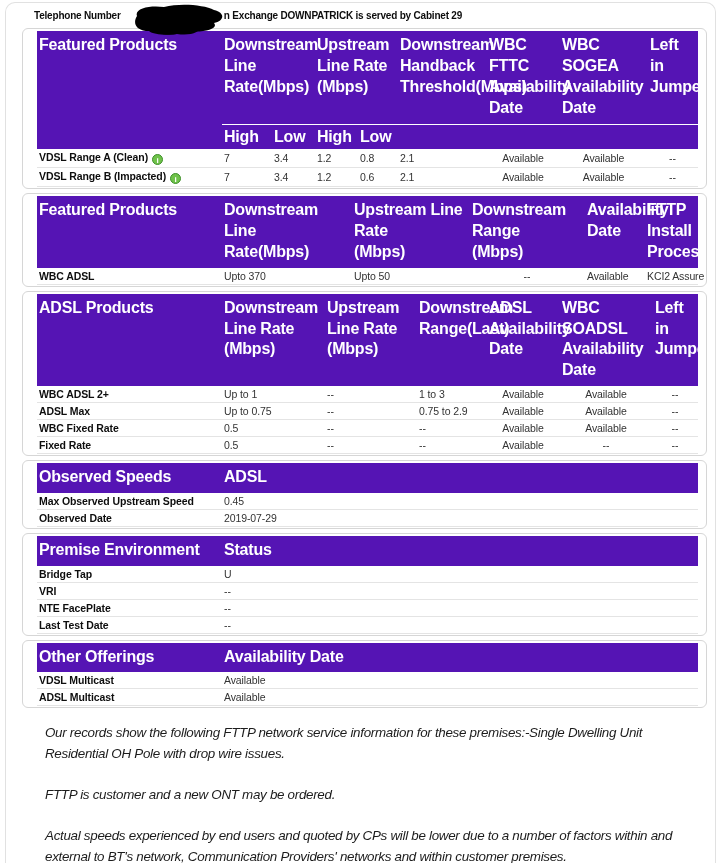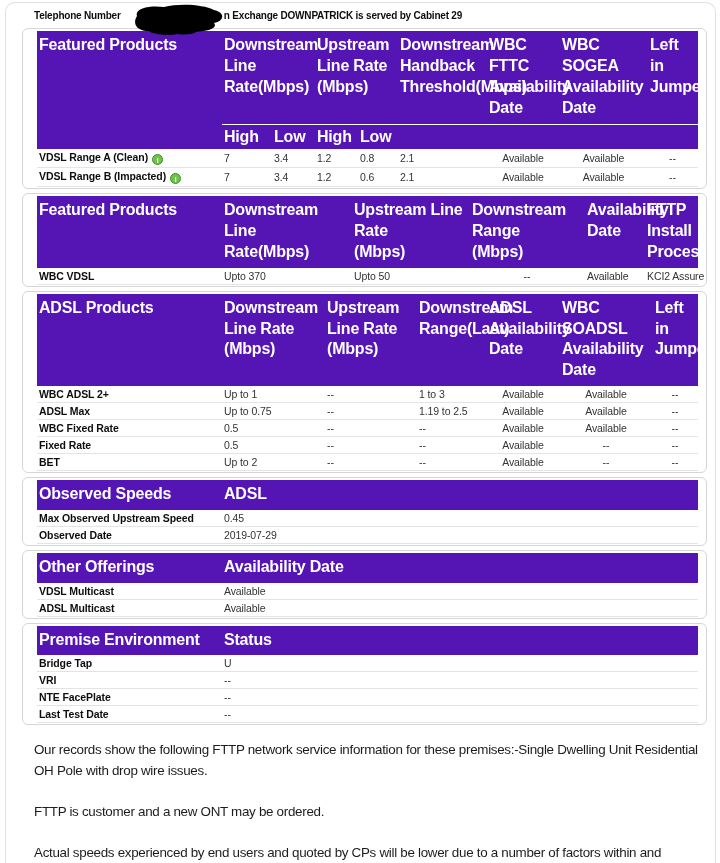--- a/index.html
+++ b/index.html
@@ -41,21 +41,21 @@
   td.label{font-weight:bold;color:#0d0d0d;}
   td.a-c{text-align:center;}
   .info{
     display:inline-block;width:11px;height:11px;border-radius:50%;
     background:#6fc24a;border:1px solid #3f8f2a;color:#fff;
     font-size:8px;font-weight:bold;text-align:center;line-height:11px;
     margin-left:4px;vertical-align:-2px;cursor:pointer;
   }
   
   .notes{margin:15px 10px 0 28px;font-size:13.4px;line-height:1.56;color:#1c1c1c;letter-spacing:-0.3px;}
-  .notes p{margin:0 0 20px 0;}
+  .notes p{margin:0 0 20px 11px;font-style:italic;}
 </style>
 </head>
 <body>
 
 <div class="outer">
 
   <div class="page-title">
     <span>Telephone Number</span>
     <svg width="100" height="34" viewBox="0 0 100 34" aria-hidden="true">
       <path d="M12 13 C9 5 26 2 39 4 C56 0 79 2 89 7 C101 10 99 18 89 20 C94 26 79 30 62 28 C52 33 30 33 24 28 C12 28 7 21 12 13 Z" fill="#000"></path>
@@ -144,21 +144,21 @@
             <th class="pre">Downstream Range
 (Mbps)</th>
             <th class="pre">Availability
 Date</th>
             <th class="pre">FTTP Install
 Process</th>
           </tr>
         </thead>
         <tbody>
           <tr>
-            <td class="label">WBC VDSL</td>
+            <td class="label">WBC ADSL</td>
             <td>Upto 370</td>
             <td>Upto 50</td>
             <td class="a-c">--</td>
             <td>Available</td>
             <td>KCI2 Assure</td>
           </tr>
         </tbody>
       </table>
     </div>
   <div class="tbl-card">
@@ -190,21 +190,21 @@
             <td>--</td>
             <td>1 to 3</td>
             <td class="a-c">Available</td>
             <td class="a-c">Available</td>
             <td class="a-c">--</td>
           </tr>
           <tr>
             <td class="label">ADSL Max</td>
             <td>Up to 0.75</td>
             <td>--</td>
-            <td>1.19 to 2.5</td>
+            <td>0.75 to 2.9</td>
             <td class="a-c">Available</td>
             <td class="a-c">Available</td>
             <td class="a-c">--</td>
           </tr>
           <tr>
             <td class="label">WBC Fixed Rate</td>
             <td>0.5</td>
             <td>--</td>
             <td>--</td>
             <td class="a-c">Available</td>
@@ -213,29 +213,20 @@
           </tr>
           <tr>
             <td class="label">Fixed Rate</td>
             <td>0.5</td>
             <td>--</td>
             <td>--</td>
             <td class="a-c">Available</td>
             <td class="a-c">--</td>
             <td class="a-c">--</td>
           </tr>
-          <tr>
-            <td class="label">BET</td>
-            <td>Up to 2</td>
-            <td>--</td>
-            <td>--</td>
-            <td class="a-c">Available</td>
-            <td class="a-c">--</td>
-            <td class="a-c">--</td>
-          </tr>
         </tbody>
       </table>
     </div>
   <div class="tbl-card">
       <table>
         <colgroup>
           <col style="width: 185px;">
           <col style="width: 476px;">
         </colgroup>
         <thead>
@@ -257,64 +248,64 @@
       </table>
     </div>
   <div class="tbl-card">
       <table>
         <colgroup>
           <col style="width: 185px;">
           <col style="width: 476px;">
         </colgroup>
         <thead>
           <tr>
+            <th>Premise Environment</th>
+            <th>Status</th>
+          </tr>
+        </thead>
+        <tbody>
+          <tr>
+            <td class="label">Bridge Tap</td>
+            <td>U</td>
+          </tr>
+          <tr>
+            <td class="label">VRI</td>
+            <td>--</td>
+          </tr>
+          <tr>
+            <td class="label">NTE FacePlate</td>
+            <td>--</td>
+          </tr>
+          <tr>
+            <td class="label">Last Test Date</td>
+            <td>--</td>
+          </tr>
+        </tbody>
+      </table>
+    </div>
+  <div class="tbl-card">
+      <table>
+        <colgroup>
+          <col style="width: 185px;">
+          <col style="width: 476px;">
+        </colgroup>
+        <thead>
+          <tr>
             <th>Other Offerings</th>
             <th>Availability Date</th>
           </tr>
         </thead>
         <tbody>
           <tr>
             <td class="label">VDSL Multicast</td>
             <td>Available</td>
           </tr>
           <tr>
             <td class="label">ADSL Multicast</td>
             <td>Available</td>
-          </tr>
-        </tbody>
-      </table>
-    </div>
-  <div class="tbl-card">
-      <table>
-        <colgroup>
-          <col style="width: 185px;">
-          <col style="width: 476px;">
-        </colgroup>
-        <thead>
-          <tr>
-            <th>Premise Environment</th>
-            <th>Status</th>
-          </tr>
-        </thead>
-        <tbody>
-          <tr>
-            <td class="label">Bridge Tap</td>
-            <td>U</td>
-          </tr>
-          <tr>
-            <td class="label">VRI</td>
-            <td>--</td>
-          </tr>
-          <tr>
-            <td class="label">NTE FacePlate</td>
-            <td>--</td>
-          </tr>
-          <tr>
-            <td class="label">Last Test Date</td>
-            <td>--</td>
           </tr>
         </tbody>
       </table>
     </div>
 
   <div class="notes" id="notes">
       <p>Our records show the following FTTP network service information for these premises:-Single Dwelling Unit Residential OH Pole with drop wire issues.</p>
       <p>FTTP is customer and a new ONT may be ordered.</p>
       <p>Actual speeds experienced by end users and quoted by CPs will be lower due to a number of factors within and external to BT's network, Communication Providers' networks and within customer premises.</p>
       <p>The Stop Sale date for IPstream is from 31 Oct 2013. the Formal Retirement date for IPstream is from 30 Jun 2014.</p>

